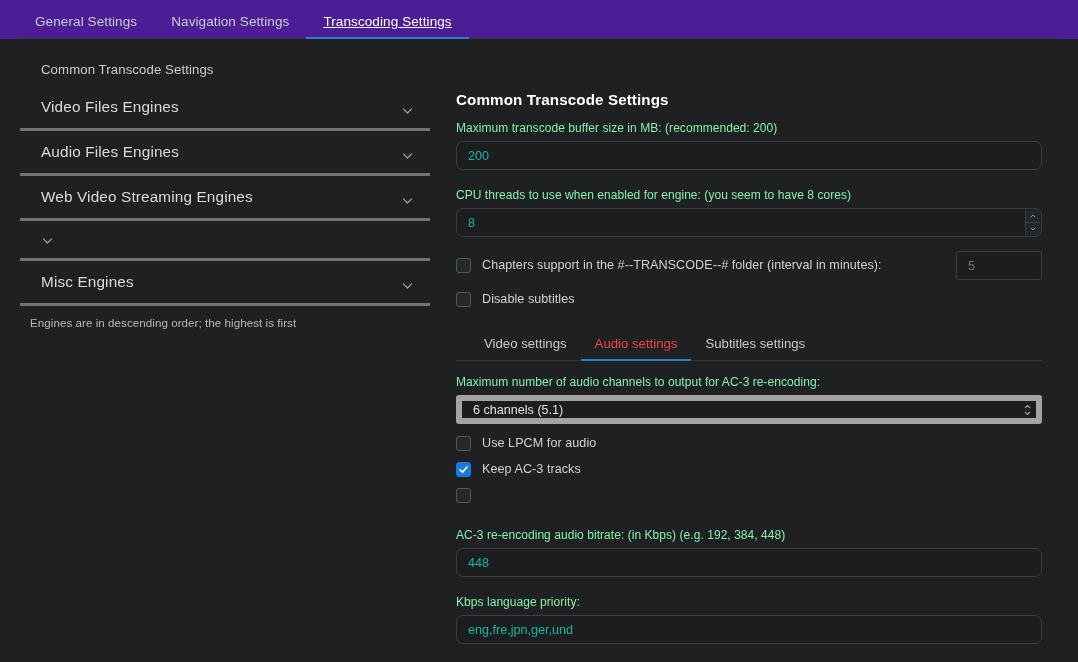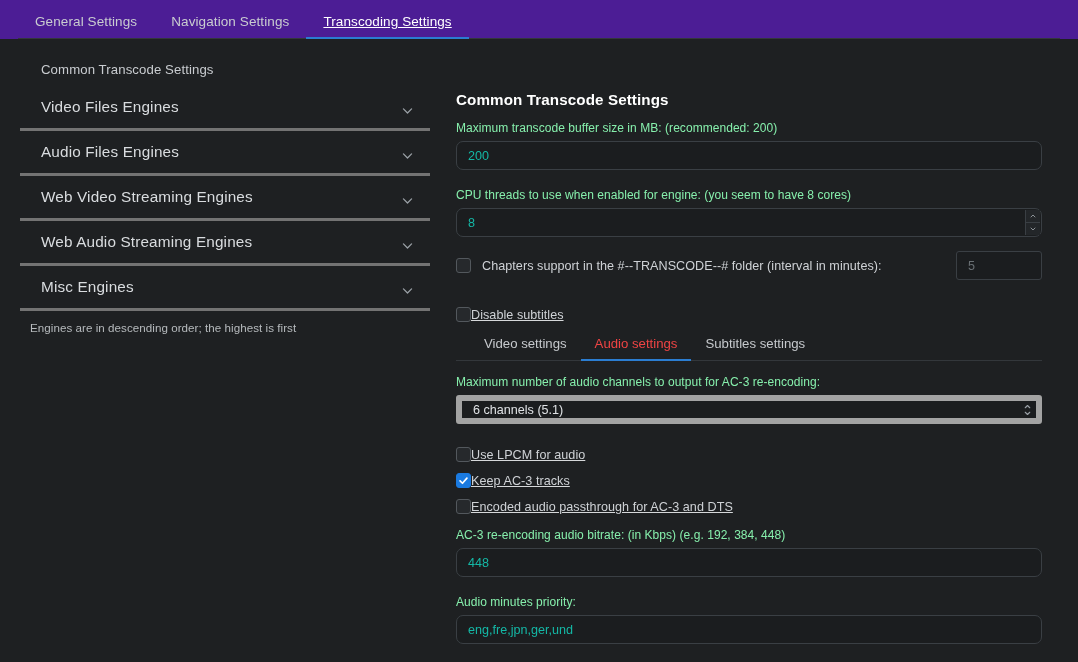--- a/index.html
+++ b/index.html
@@ -148,23 +148,23 @@
   .spin-btn:first-child { border-bottom: 1px solid #3a3f44; }
   .spin-btn svg { width: 8px; height: 8px; display: block; }
 
   .gap-18 { height: 18px; }
   .gap-14 { height: 14px; }
   .gap-12 { height: 12px; }
 
   
   .cb-row {
     display: flex;
-    align-items: flex-end;
+    align-items: flex-start;
+    gap: 11px;
     min-height: 26px;
-    text-decoration: underline;
   }
   .cb-row.tall { min-height: 30px; }
   .cbox {
     width: 15px; height: 15px;
     flex: 0 0 15px;
     border-radius: 3px;
     border: 1px solid #53585d;
     background: #26292c;
     display: flex;
     align-items: center;
@@ -180,21 +180,21 @@
   .cb-label {
     font-size: 12.6px;
     color: #cfd2d6;
     letter-spacing: .05px;
   }
   .chapters-row {
     display: flex;
     align-items: center;
     justify-content: space-between;
   }
-  .chapters-left { display: flex; align-items: center; gap: 11px; }
+  .chapters-left { display: flex; gap: 11px; }
   .interval-input {
     width: 86px;
     height: 29px;
     background: #1b1d1f;
     border: 1px solid #3a3f44;
     border-radius: 3px;
     color: #dfe2e5;
     font-family: "Liberation Sans", sans-serif;
     font-size: 12.6px;
     padding: 0 11px;
@@ -299,21 +299,20 @@
     <div class="side-row">
       <span class="side-label">Web Video Streaming Engines</span>
       <span class="chev">
         <svg viewBox="0 0 16 16" fill="none" stroke="currentColor" stroke-width="1.6" stroke-linecap="round" stroke-linejoin="round">
             <polyline points="3,6 8,11 13,6"></polyline>
           </svg>
       </span>
     </div>
 
     <div class="side-row">
-      <span class="side-label">Web Audio Streaming Engines</span>
       <span class="chev">
         <svg viewBox="0 0 16 16" fill="none" stroke="currentColor" stroke-width="1.6" stroke-linecap="round" stroke-linejoin="round">
             <polyline points="3,6 8,11 13,6"></polyline>
           </svg>
       </span>
     </div>
 
     <div class="side-row">
       <span class="side-label">Misc Engines</span>
       <span class="chev">
@@ -417,32 +416,31 @@
           </svg>
       </div>
       <span class="cb-label">Keep AC-3 tracks</span>
     </div>
 
 
     <div class="cb-row">
       <div class="cbox">
         
       </div>
-      <span class="cb-label">Encoded audio passthrough for AC-3 and DTS</span>
     </div>
 
     <div class="gap-14"></div>
 
     
     <div class="field-label">AC-3 re-encoding audio bitrate: (in Kbps) (e.g. 192, 384, 448)</div>
     <input class="txt-input" type="text" value="448" style="">
 
     <div class="gap-18"></div>
 
     
-    <div class="field-label">Audio minutes priority:</div>
+    <div class="field-label">Kbps language priority:</div>
     <input class="txt-input" type="text" value="eng,fre,jpn,ger,und" style="">
 
     
     
 
   </div>
 </div>
 
 </body></html>

